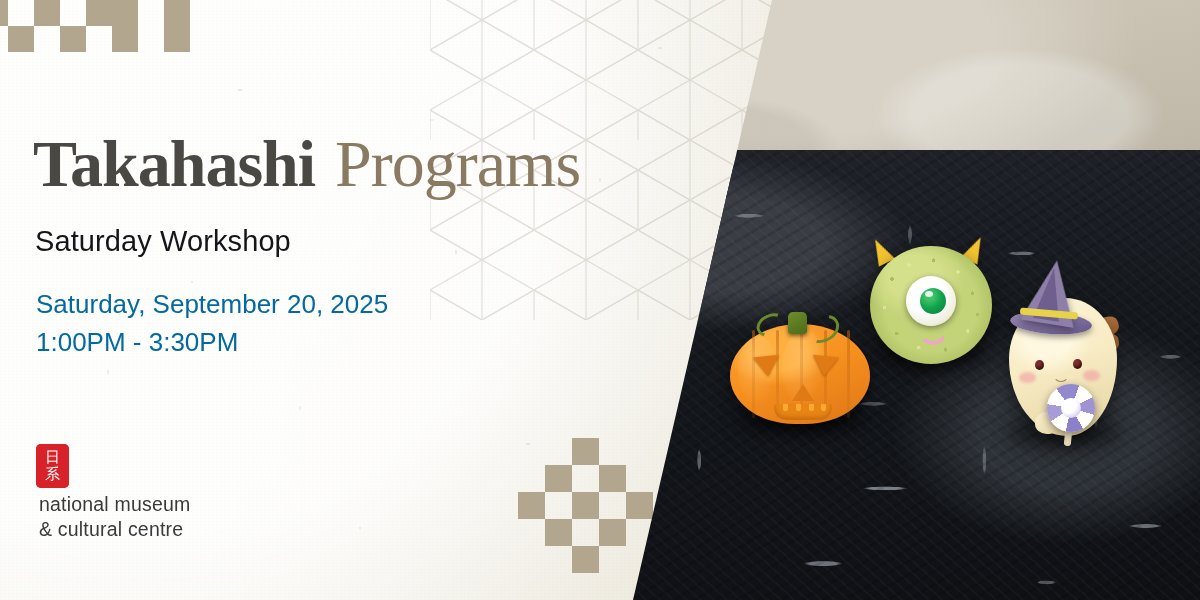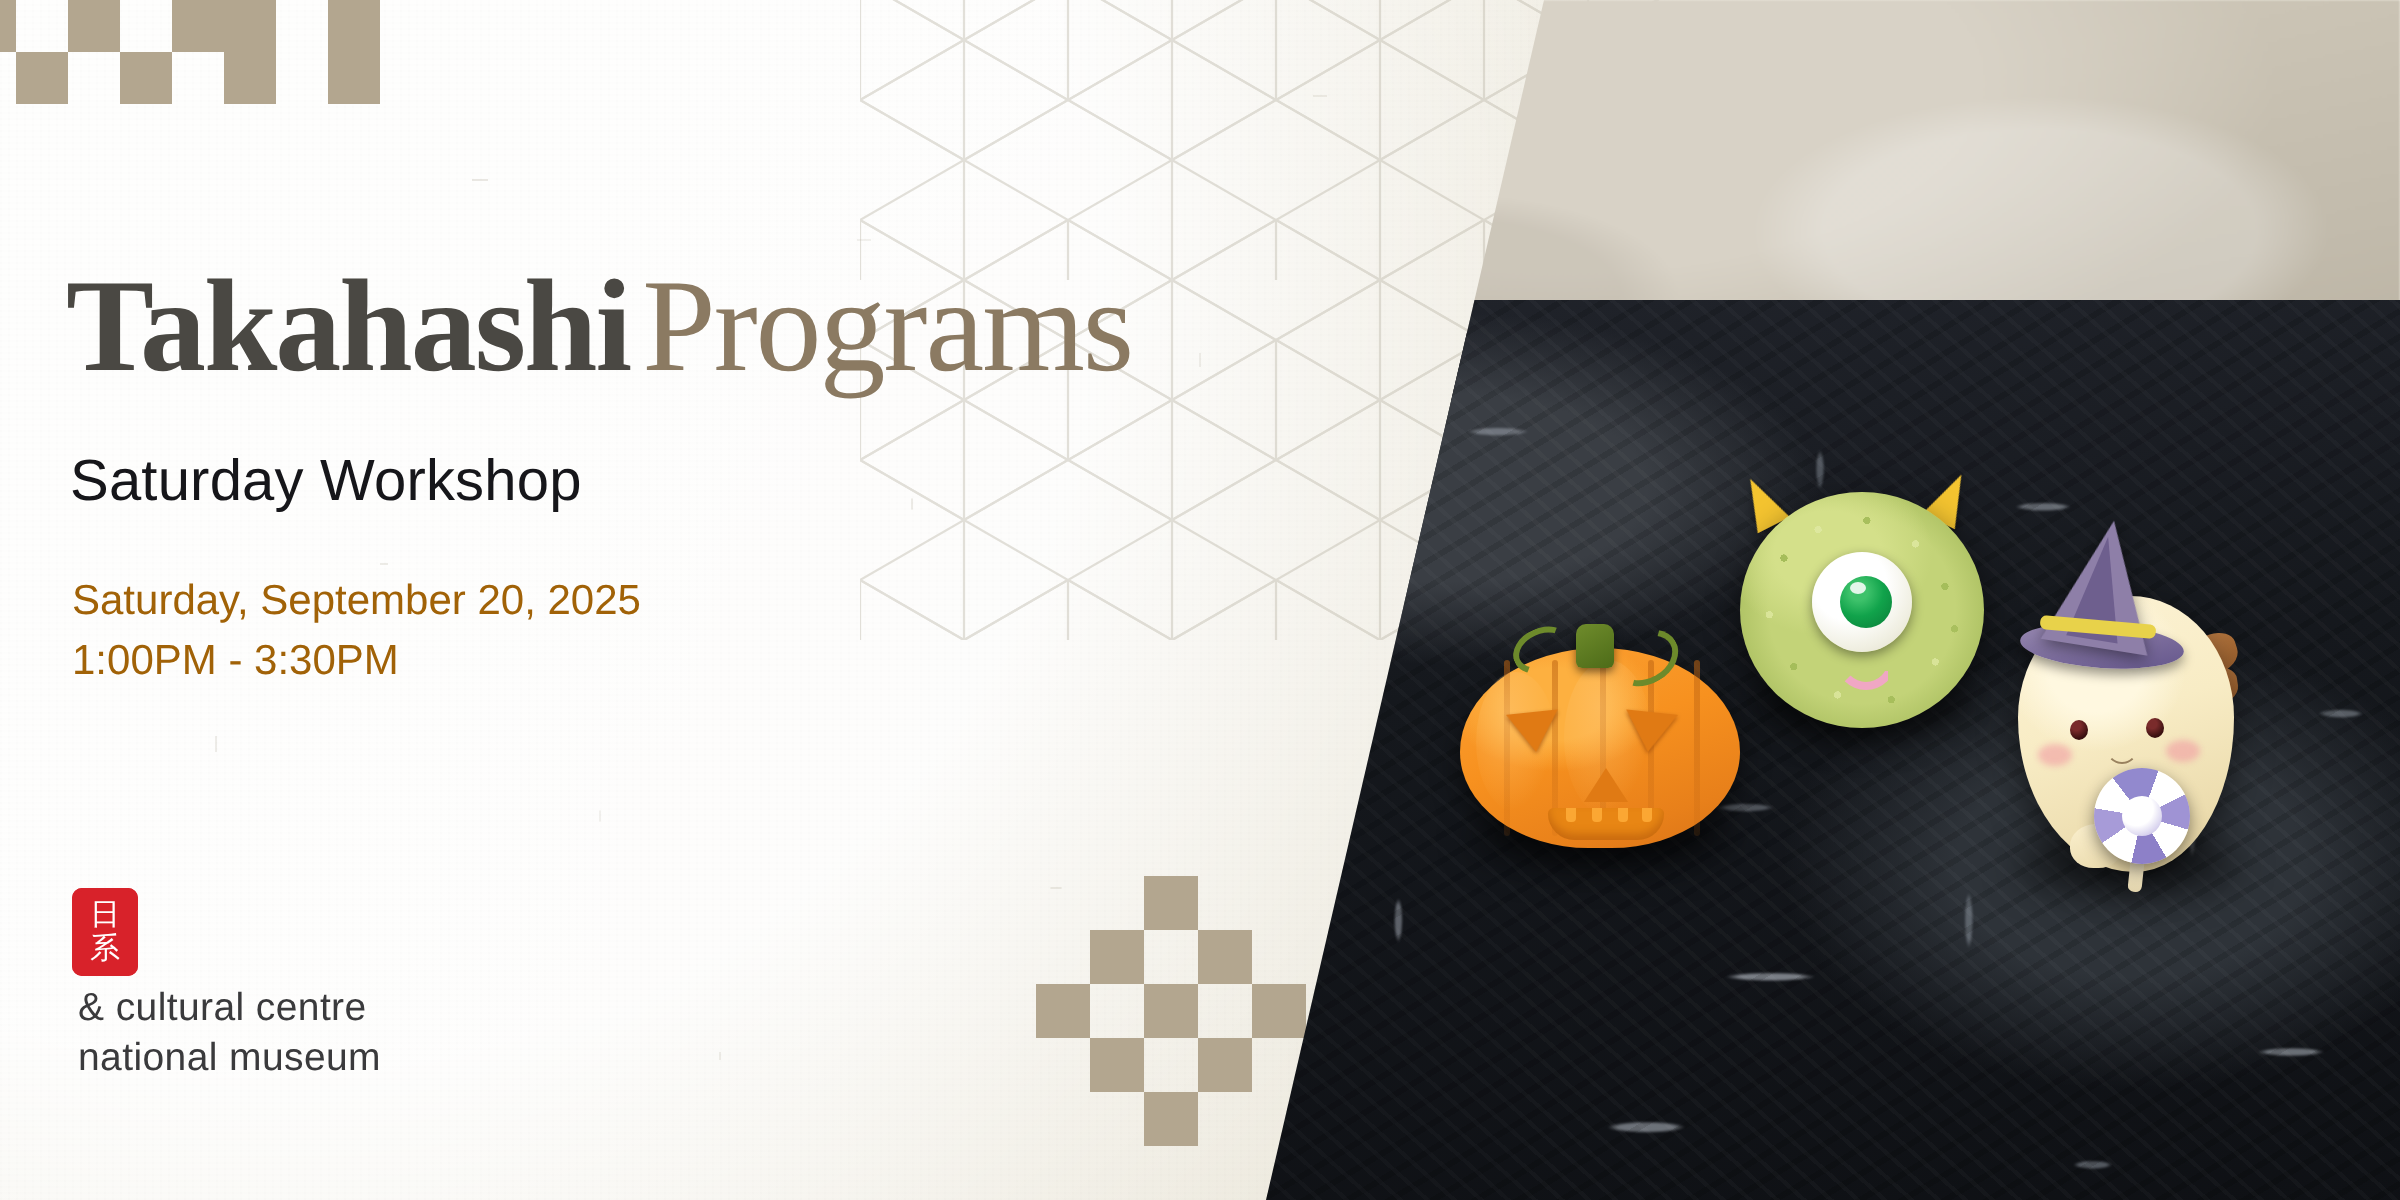--- a/index.html
+++ b/index.html
@@ -79,21 +79,21 @@
     line-height:1;
     letter-spacing:-1px;
   }
   .headline .word-a {
     font-weight:700;
     color:#4a4843;
   }
   .headline .word-b {
     font-weight:400;
     color:#8b7a62;
-    margin-left:6px;
+    margin-left:20px;
   }
 
   .subtitle {
     position:absolute;
     left:35px; top:225px;
     font-size:29px;
     font-weight:400;
     color:#16161a;
     letter-spacing:.1px;
     white-space:nowrap;
@@ -106,23 +106,23 @@
 
   .detail-label {
     font-size:15.5px;
     font-weight:700;
     letter-spacing:2.1px;
     color:#a08a63;
     margin-bottom:10px;
     white-space:nowrap;
   }
   .detail-value {
-    font-size:21px;
+    font-size:26px;
     font-weight:400;
-    color:#a16207;
+    color:#0369a1;
     white-space:nowrap;
     line-height:1.45;
   }
   .detail-value + .detail-value { }
 
   
   #logo { position:absolute; left:36px; top:444px; }
   .logo-top { display:flex; align-items:center; }
   .kanji-mark {
     width:33px; height:44px;
@@ -564,18 +564,18 @@
 
 
   <div id="logo">
     <div class="logo-top">
       <div class="kanji-mark">
         <span>日</span>
         <span>系</span>
       </div>
     </div>
     <div class="logo-sub">
+      <div>national museum</div>
       <div>&amp; cultural centre</div>
-      <div>national museum</div>
     </div>
   </div>
 
 </div>
 
 </body></html>

